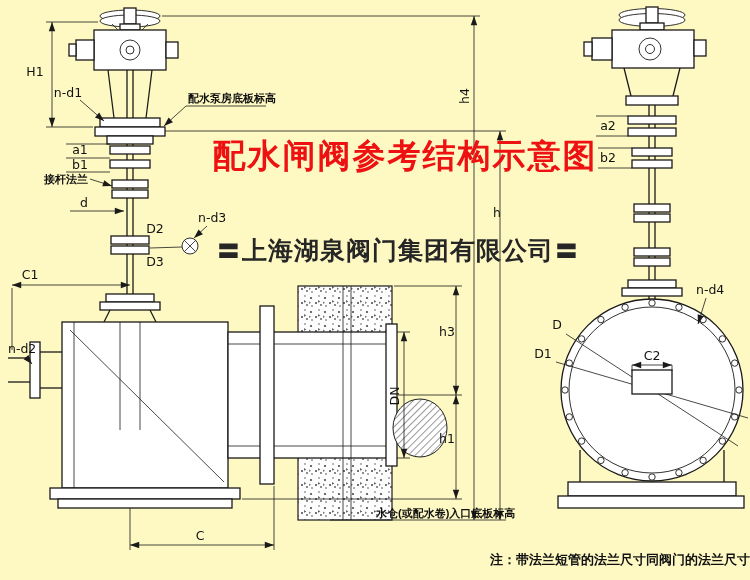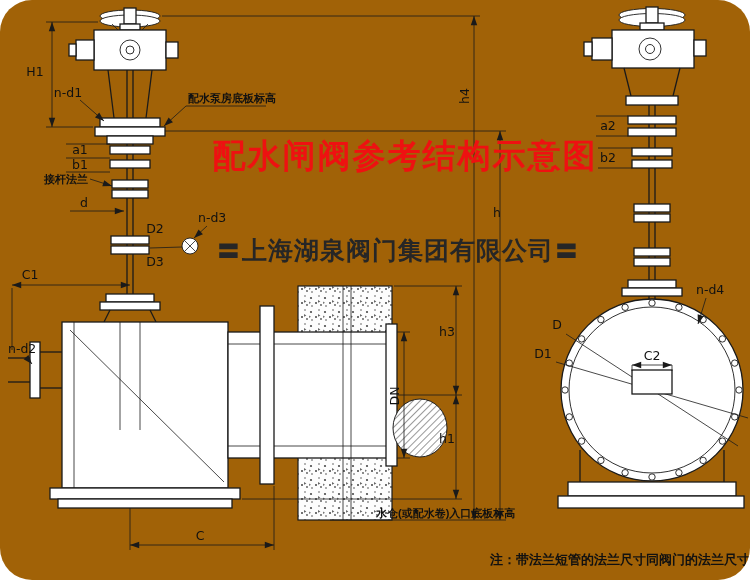--- a/index.html
+++ b/index.html
@@ -1,16 +1,16 @@
 <!DOCTYPE html>
 <html><head>
 <meta charset="utf-8">
 <style>
   html,body{margin:0;padding:0;background:#ffffff;}
-  .canvas{width:750px;height:580px;position:relative;background:#a16207;overflow:hidden;border-radius:32px;}
+  .canvas{width:750px;height:580px;position:relative;background:#fef9c3;overflow:hidden;}
   svg{display:block;}
   .ln {stroke:#1a1a1a;stroke-width:1.3;fill:none;}
   .lnt{stroke:#1a1a1a;stroke-width:0.8;fill:none;}
   .fw {fill:#ffffff;stroke:#1a1a1a;stroke-width:1.3;}
   .fwt{fill:#ffffff;stroke:#1a1a1a;stroke-width:0.9;}
   .dim{font:12.5px "DejaVu Sans","Liberation Sans",sans-serif;fill:#111;}
   .cn {font:bold 11px "Liberation Sans",sans-serif;fill:#111;}
   .mid{text-anchor:middle;}
   .title{font:bold 33px "Liberation Sans",sans-serif;letter-spacing:2px;}
   .wm{font:bold 25px "Liberation Serif","DejaVu Serif",serif;fill:#262626;letter-spacing:1px;}

